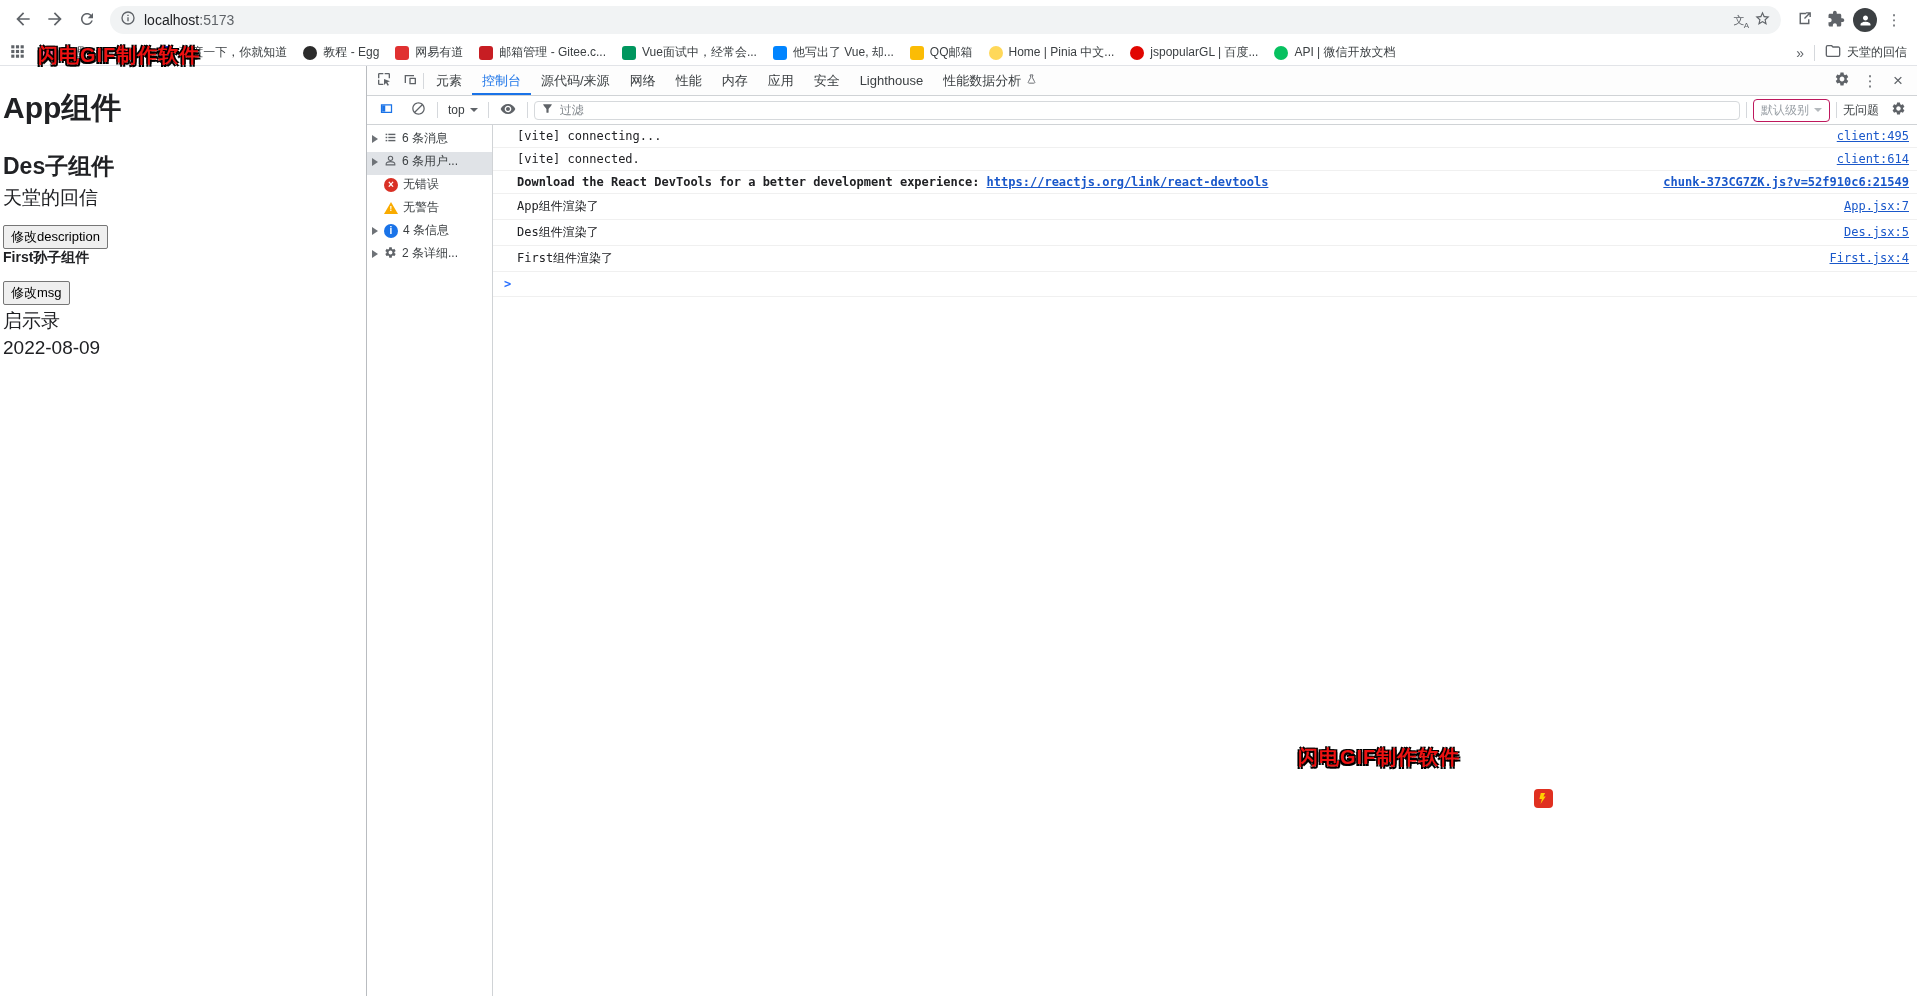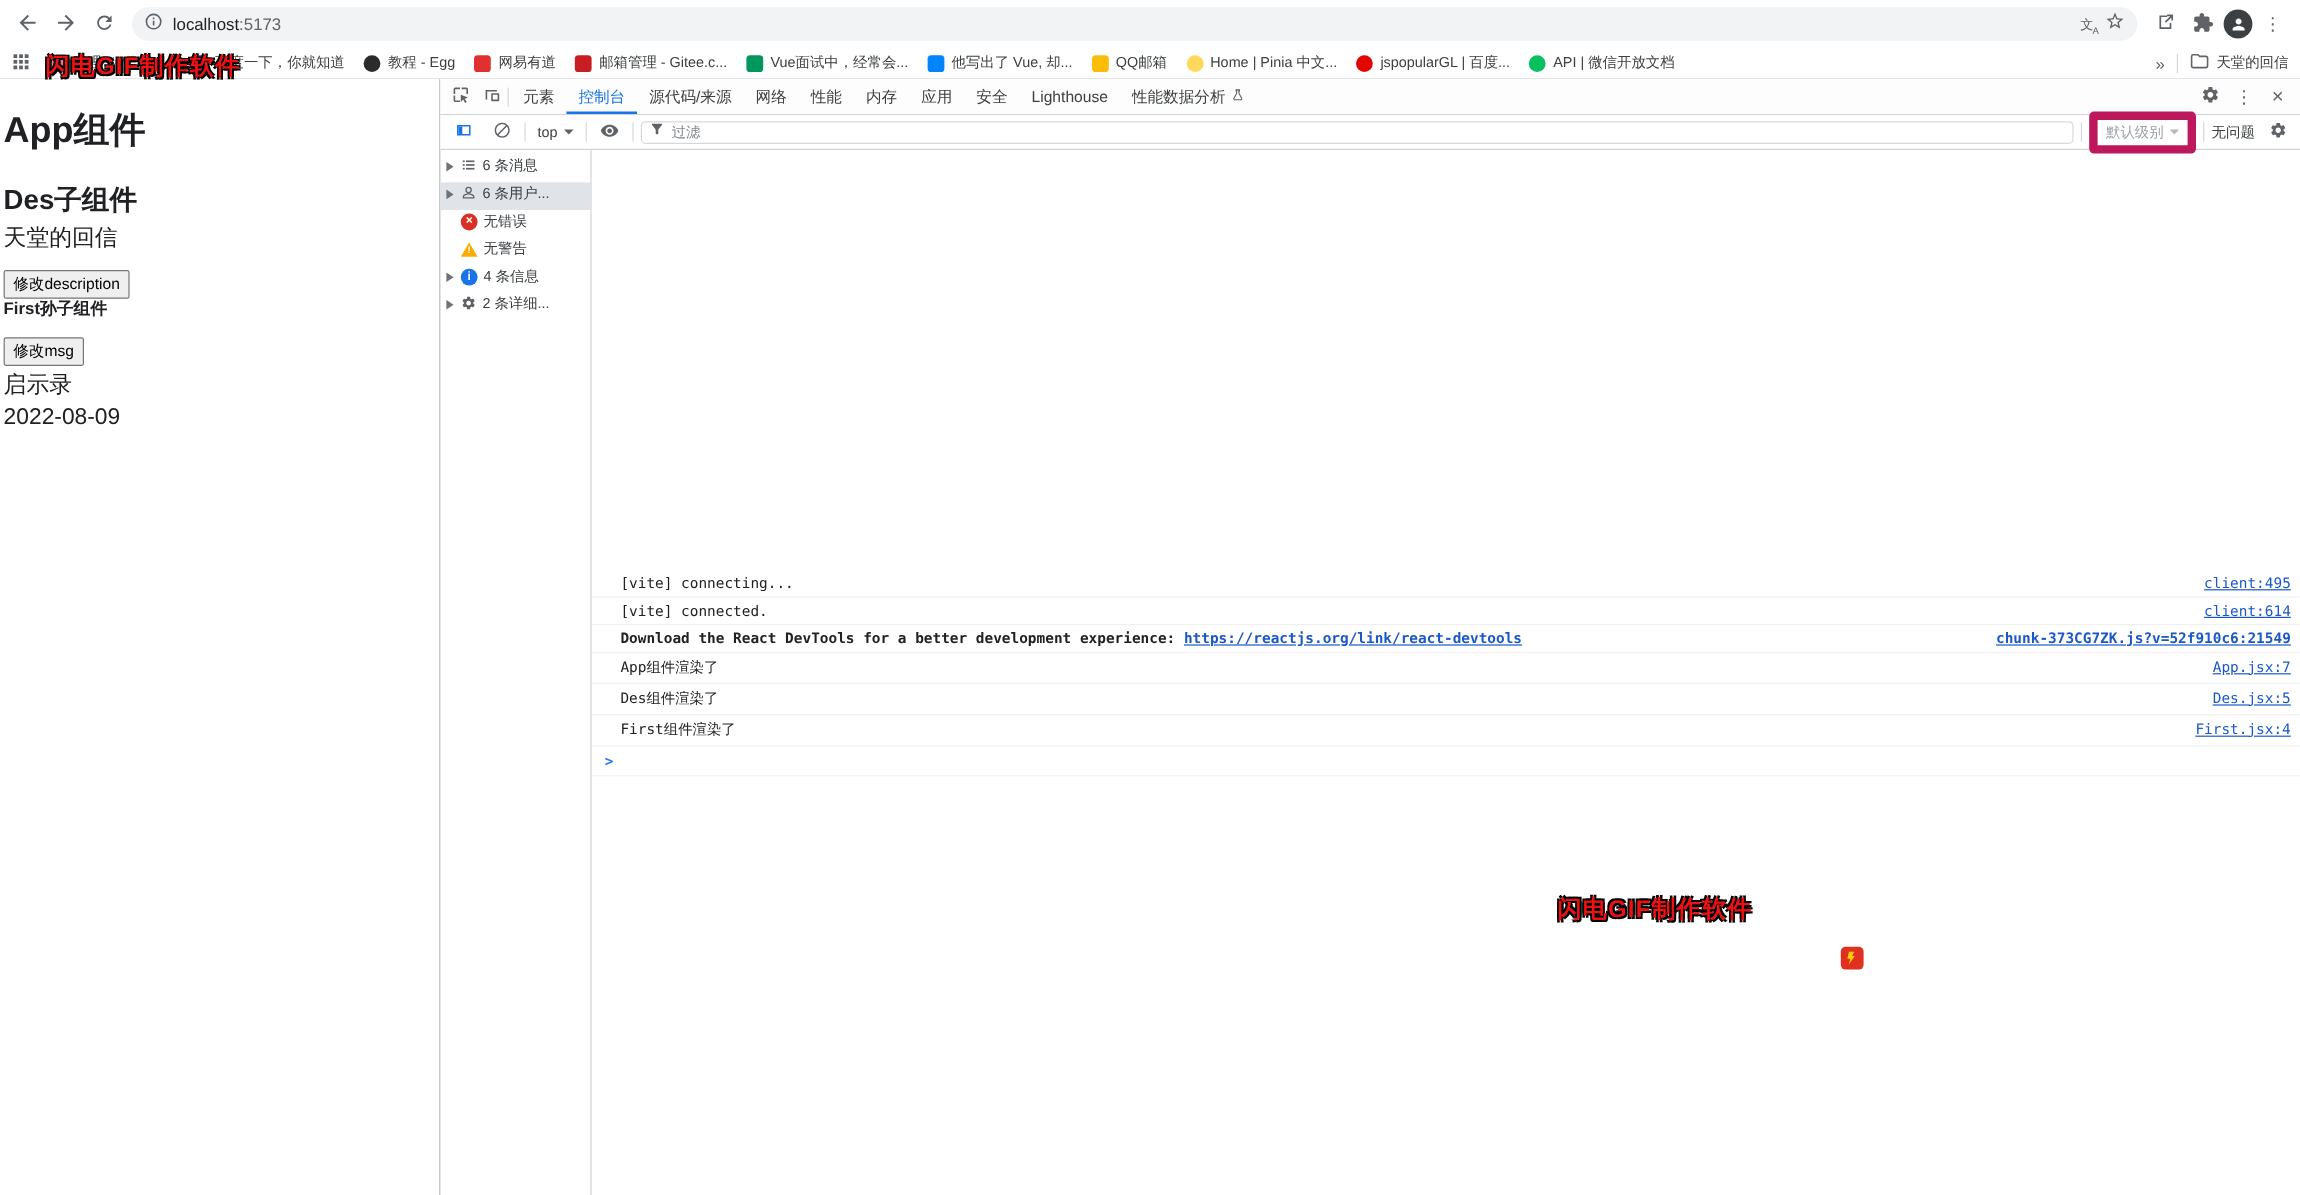--- a/index.html
+++ b/index.html
@@ -57,21 +57,21 @@
   .close-x { font-size:17px; line-height:1; color:#5f6368; }
 
   .dt-toolbar { height:29px; display:flex; align-items:center; gap:6px; border-bottom:1px solid #d0d3d6; padding:0 6px; background:#fff; }
   .ctx-select { display:flex; align-items:center; gap:5px; font-size:12px; color:#3c4043; padding:2px 4px; cursor:pointer; }
   .caret { width:0; height:0; border-top:4px solid #5f6368; border-left:4px solid transparent; border-right:4px solid transparent; }
   .filter-box { flex:1; height:19px; border:1px solid #d6d9dc; border-radius:4px; display:flex;
     align-items:center; gap:6px; padding:0 6px; min-width:0; }
   .filter-box input { border:none; outline:none; flex:1; font-size:12px; color:#202124; background:transparent; min-width:0; }
   .filter-box input::placeholder { color:#80868b; }
   .level-select { display:flex; align-items:center; gap:5px; font-size:12px; color:#9aa0a6;
-    border:7px solid #be185d; border-radius:4px; padding:2px 7px; cursor:default; }
+    border:1px solid #be185d; border-radius:4px; padding:2px 7px; cursor:default; }
   .level-select .caret { border-top-color:#b5b9bd; }
   .no-issues { font-size:12px; color:#3c4043; }
 
   .dt-body { flex:1; display:flex; min-height:0; }
   .dt-sidebar { width:126px; flex:none; border-right:1px solid #d0d3d6; padding-top:4px; }
   .sb-item { height:23px; display:flex; align-items:center; gap:5px; padding:0 4px 4px 5px;
     font-size:12px; color:#3c4043; cursor:pointer; white-space:nowrap; overflow:hidden; }
   .sb-item.selected { background:#e0e3e7; }
   .exp { width:0; height:0; border-left:6px solid #6e7277; border-top:4px solid transparent;
     border-bottom:4px solid transparent; margin-right:1px; flex:none; }
@@ -79,21 +79,21 @@
   .badge { width:14px; height:14px; border-radius:50%; color:#fff; font-size:10px; font-weight:bold;
     display:flex; align-items:center; justify-content:center; flex:none; }
   .badge.error { background:#d93025; }
   .badge.info  { background:#1a73e8; }
   .warn-icon { position:relative; width:0; height:0; border-left:7px solid transparent;
     border-right:7px solid transparent; border-bottom:12px solid #f9ab00; flex:none; }
   .warn-icon::after { content:"!"; position:absolute; left:-1.5px; top:2px; color:#fff;
     font-size:8px; font-weight:bold; }
 
   .dt-console { flex:1; min-width:0; display:flex; flex-direction:column;
-    font-family:"DejaVu Sans Mono","Liberation Mono",monospace; font-size:12px;justify-content:center; }
+    font-family:"DejaVu Sans Mono","Liberation Mono",monospace; font-size:12px; }
   .console-row { display:flex; align-items:baseline; border-bottom:1px solid #f0f0f0;
     padding:4px 8px 4px 24px; color:#202124; }
   .console-row.bold { font-weight:bold; }
   .msg { flex:1; min-width:0; white-space:nowrap; overflow:hidden; }
   .msg-link { color:#1a58ca; text-decoration:underline; cursor:pointer; }
   .console-source { margin-left:14px; color:#1a58ca; text-decoration:underline;
     white-space:nowrap; cursor:pointer; flex:none; }
   .prompt-row { display:flex; align-items:center; padding:5px 8px 5px 11px; border-bottom:1px solid #f0f0f0; }
   .prompt { color:#2970ff; font-weight:bold; }
 

